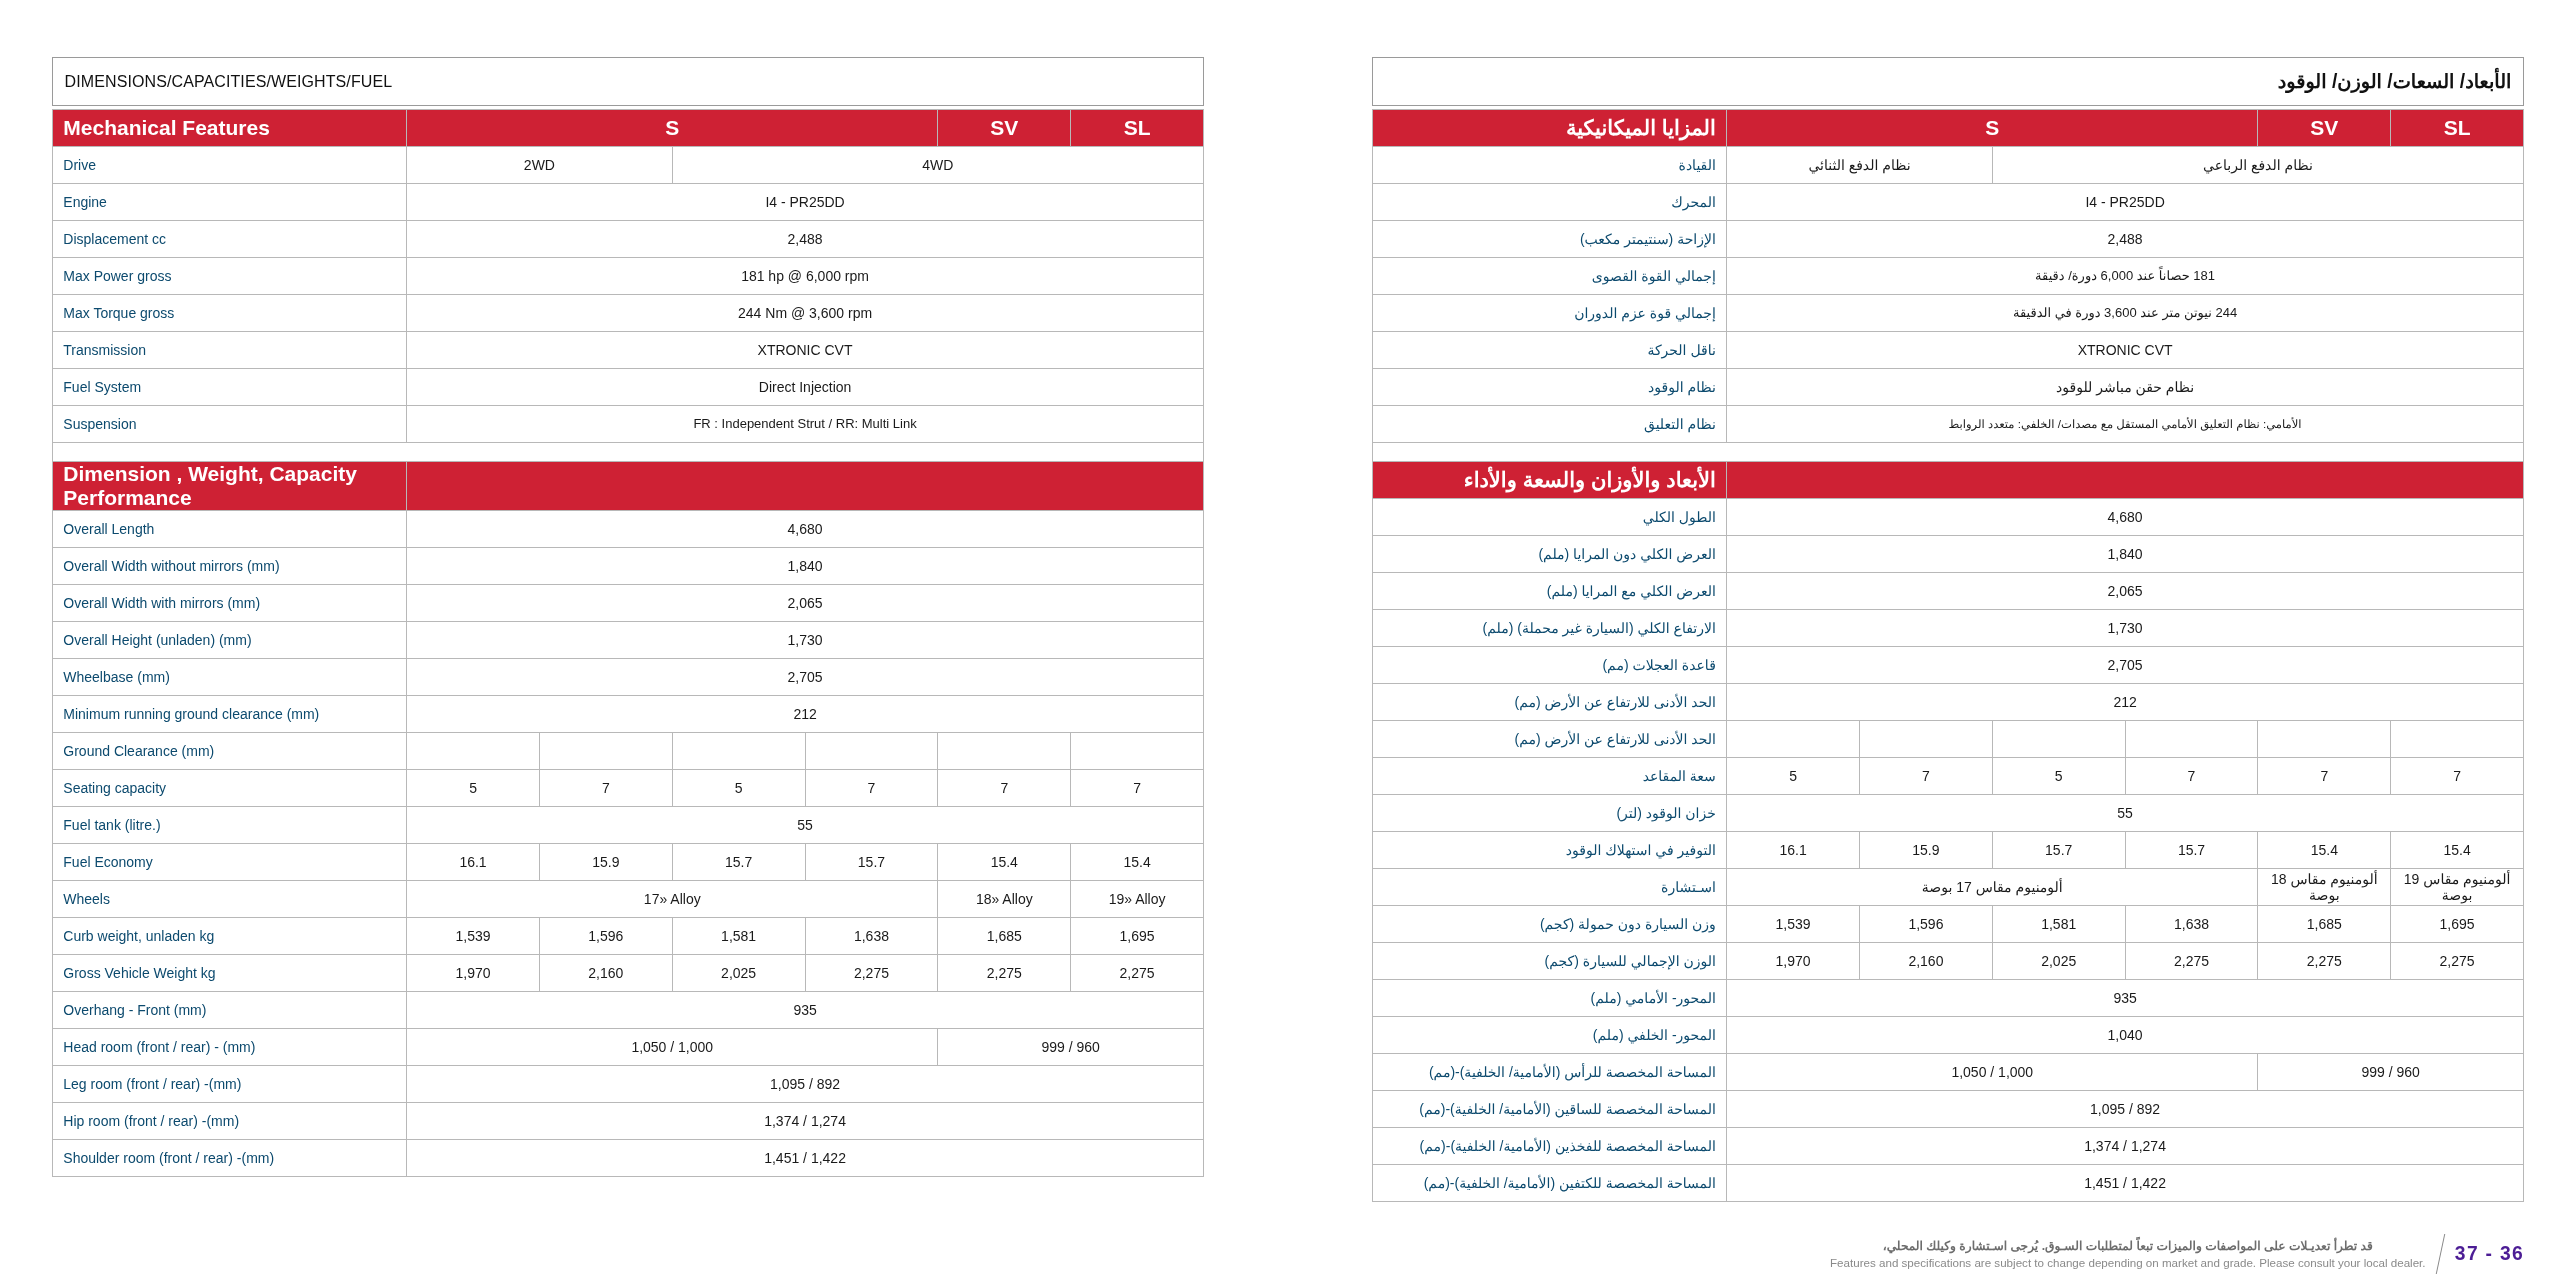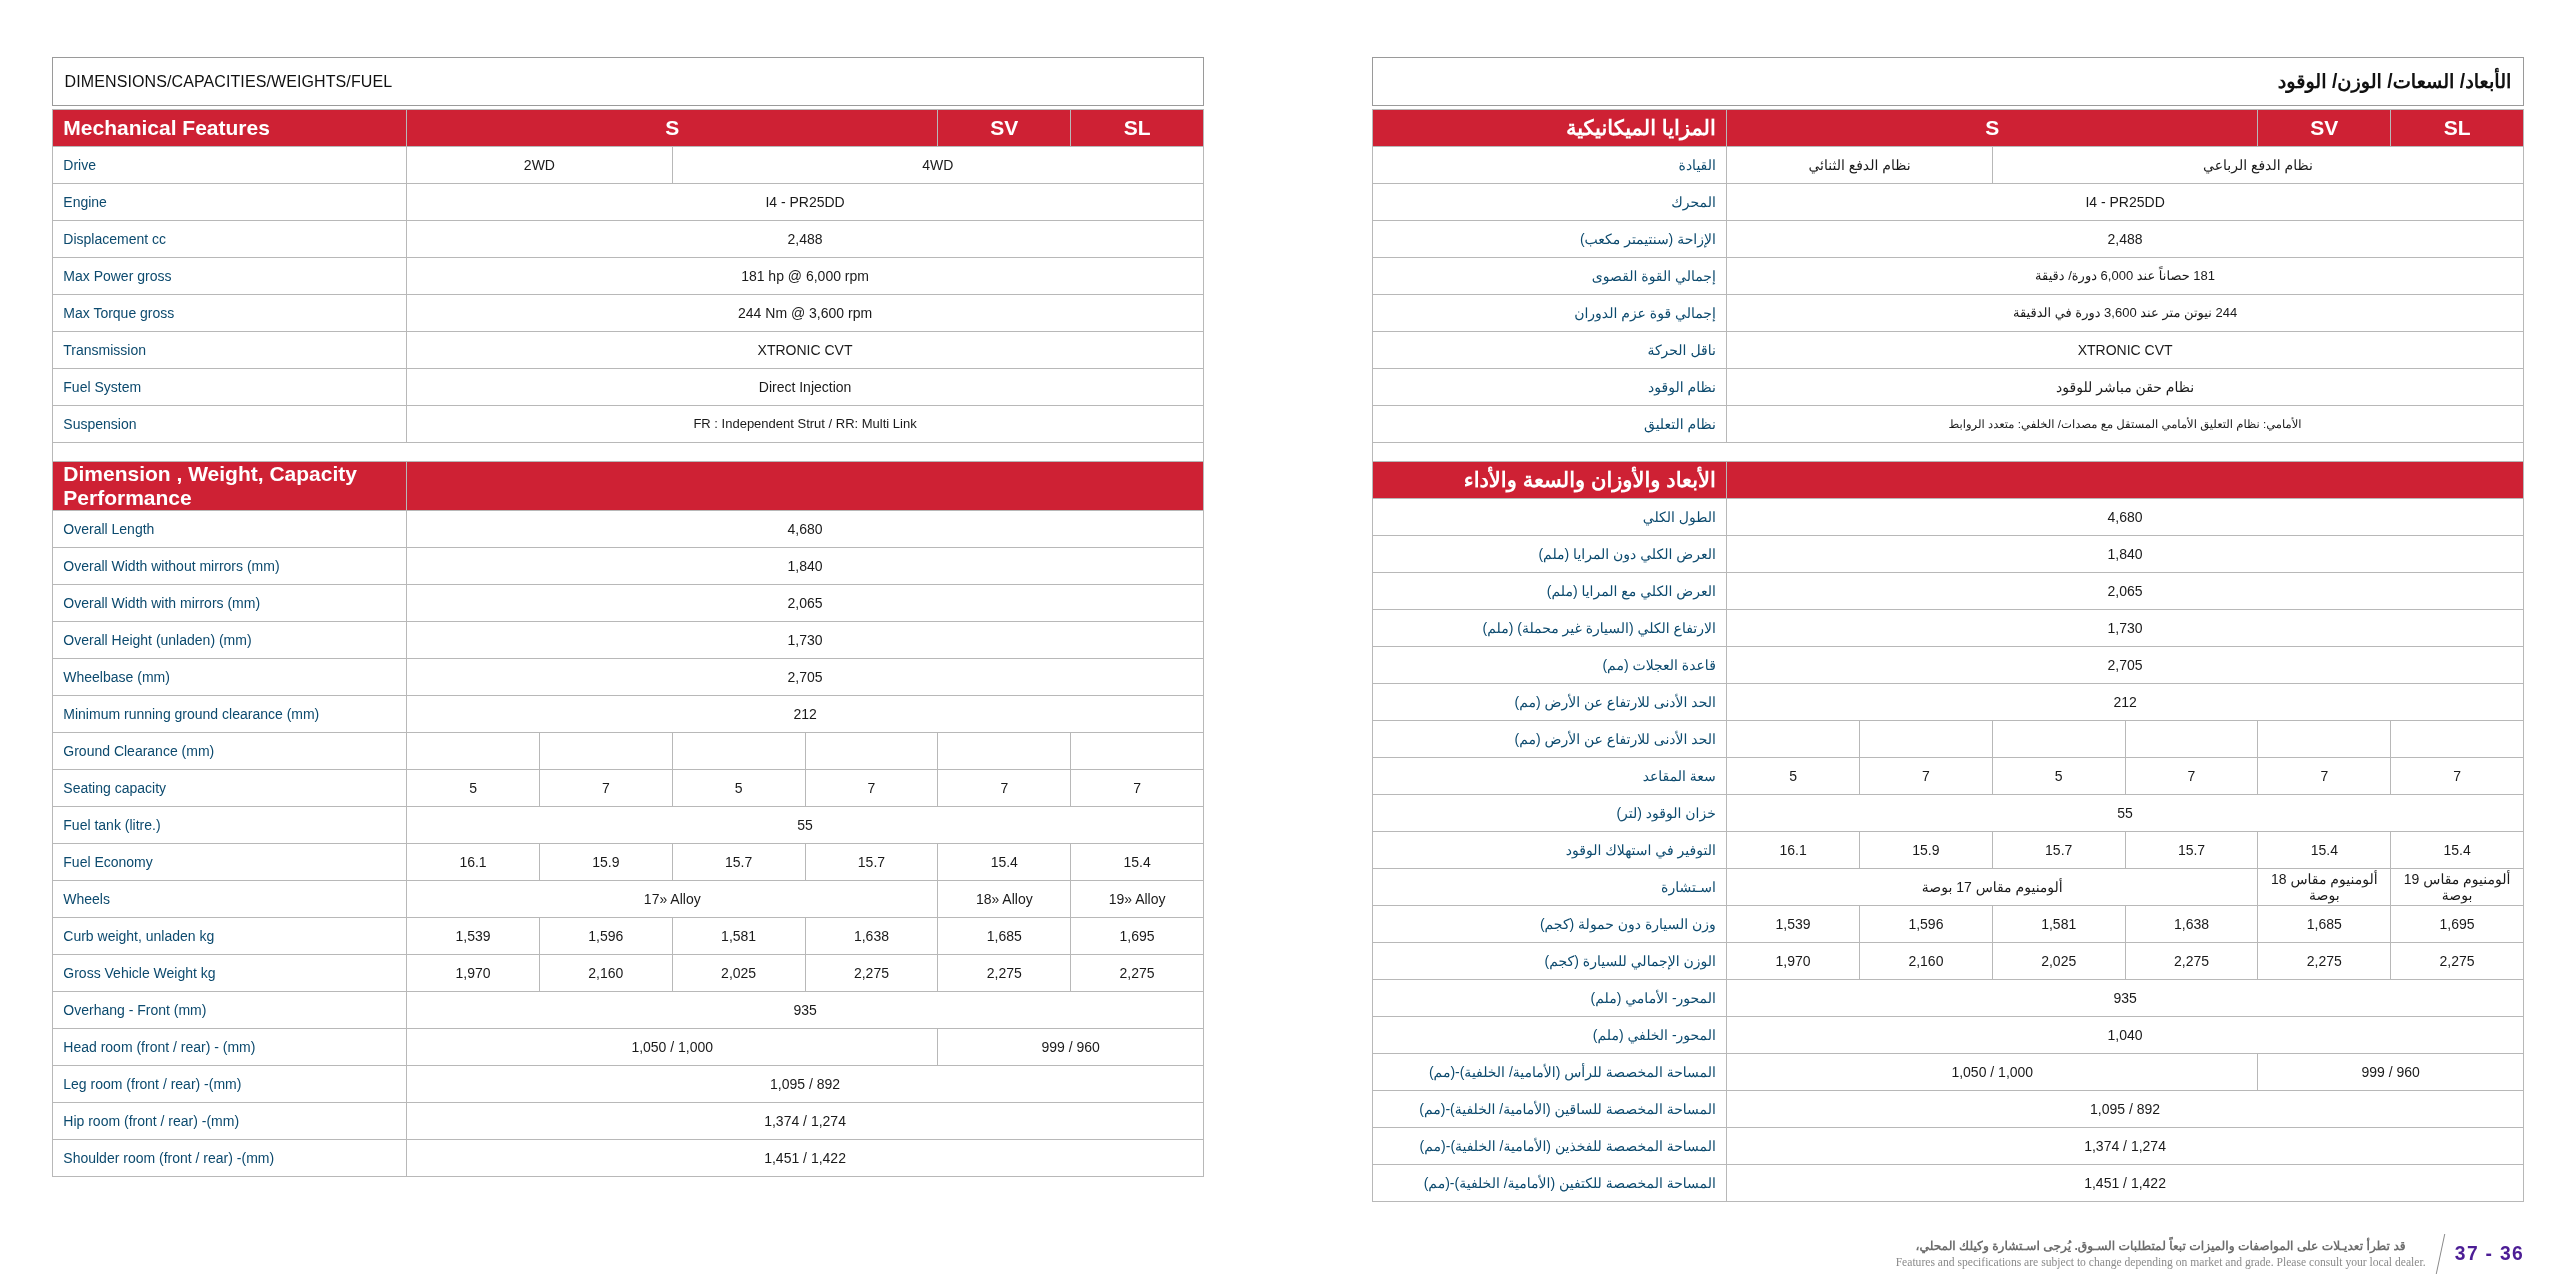--- a/index.html
+++ b/index.html
@@ -73,21 +73,21 @@
     align-items: center;
     gap: 14px;
     direction: ltr;
   }
   .foot-text { text-align: center; }
   .foot-ar {
     font-size: 12.2px; color: #6d6d6d; direction: rtl; font-weight: 600;
     margin-bottom: 3.9px; white-space: nowrap;
   }
   .foot-en {
-    font-size: 11.6px; color: #8a8a8a; white-space: nowrap; font-family: Liberation Serif, serif;
+    font-size: 11.6px; color: #8a8a8a; white-space: nowrap;
   }
   .foot-divider {
     width: 1.3px; height: 40px; background: #8a8a8a;
     transform: skewX(-12deg);
   }
   .page-num {
     font-size: 19.3px; font-weight: 700; color: #4c1d95; letter-spacing: 1.3px;
   }
 </style>
 </head>

